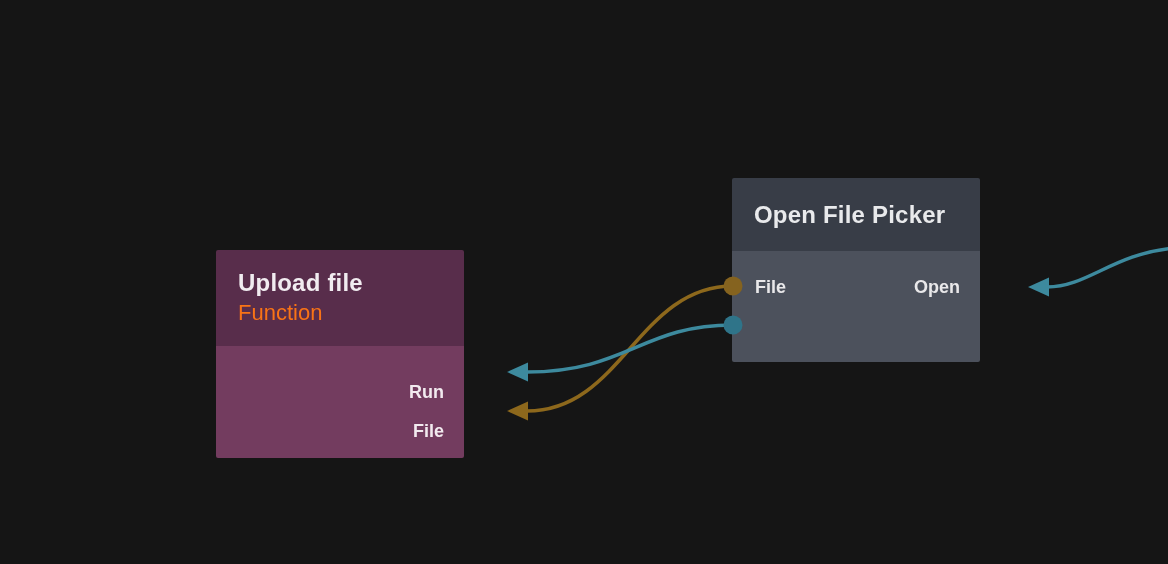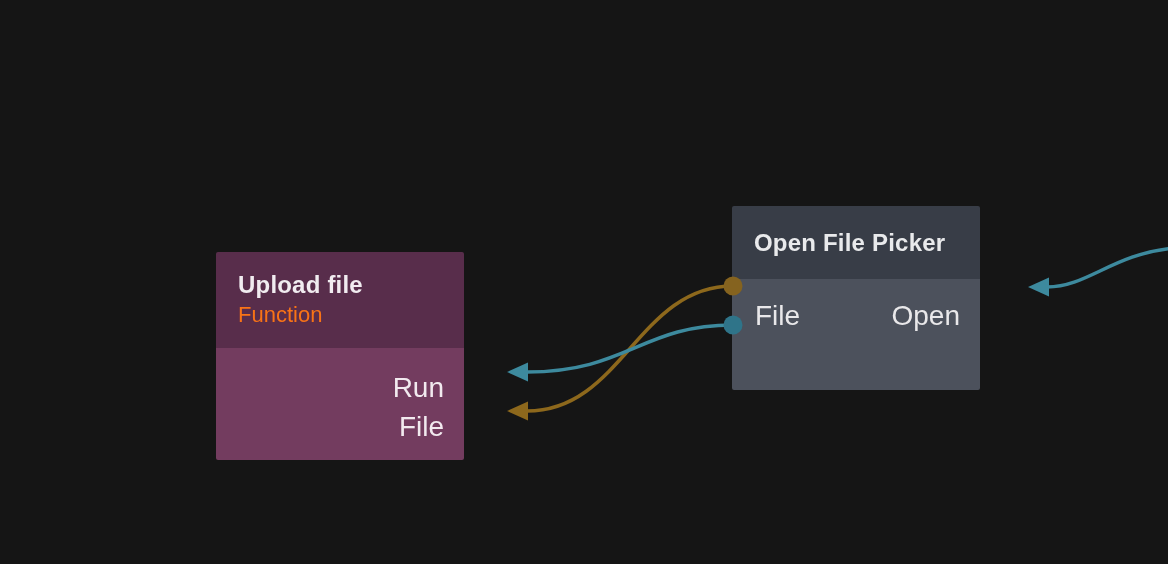--- a/index.html
+++ b/index.html
@@ -33,23 +33,22 @@
   .arrow-gold { fill: var(--gold, #8d681c); }
   .dot-teal   { fill: var(--teal-dot, #2f7489); }
   .dot-gold   { fill: var(--gold-dot, #85631f); }
 
   .node {
     position: absolute;
     width: 248px;
     z-index: 1;
     border-radius: 2px;
     overflow: hidden;
-    margin-top: 28px;
   }
-  .node-upload { left: 216px; top: 224px; height: 208px; }
+  .node-upload { left: 216px; top: 250px; height: 208px; }
   .node-picker { left: 732px; top: 178px; height: 184px; }
 
   .node-header {
     box-sizing: border-box;
     padding-left: 22px;
     display: flex;
     flex-direction: column;
     justify-content: center;
   }
   .node-upload .node-header { height: 96px; background: var(--upload-header, #582d4b); }
@@ -67,34 +66,34 @@
     font-size: 22px;
     font-weight: 400;
     color: #f97316;
     line-height: 30px;
   }
 
   .node-body {
     box-sizing: border-box;
     padding-top: 17px;
   }
-  .node-upload .node-body { height: 112px; background: var(--upload-body, #733c5f); padding-top: 20px; }
+  .node-upload .node-body { height: 112px; background: var(--upload-body, #733c5f); padding-top: 27px; }
   .node-picker .node-body { height: 111px; background: var(--picker-body, #4c515c); }
 
   .port-row {
     height: 39px;
     display: flex;
     align-items: center;
     justify-content: space-between;
     padding: 0 20px 0 23px;
   }
   .port-row.right-only { justify-content: flex-end; }
   .port-label {
-    font-size: 28px;
-    font-weight: 400;
+    font-size: 18px;
+    font-weight: 700;
     color: #e9e8ea;
     line-height: 39px;
   }
   .node-upload .port-label { color: #f2eaef; }
 </style>
 </head>
 <body>
 
 <div class="canvas">
 

